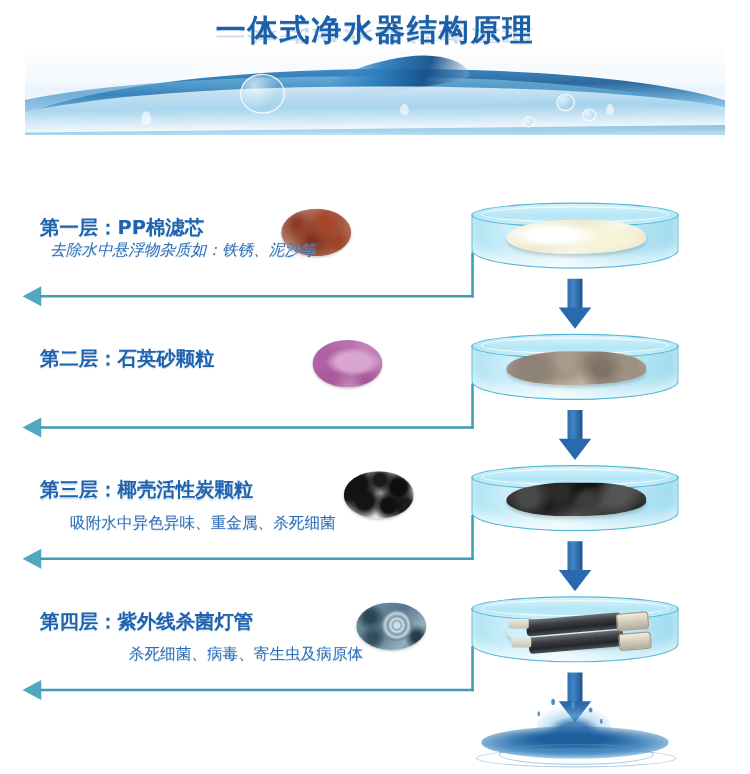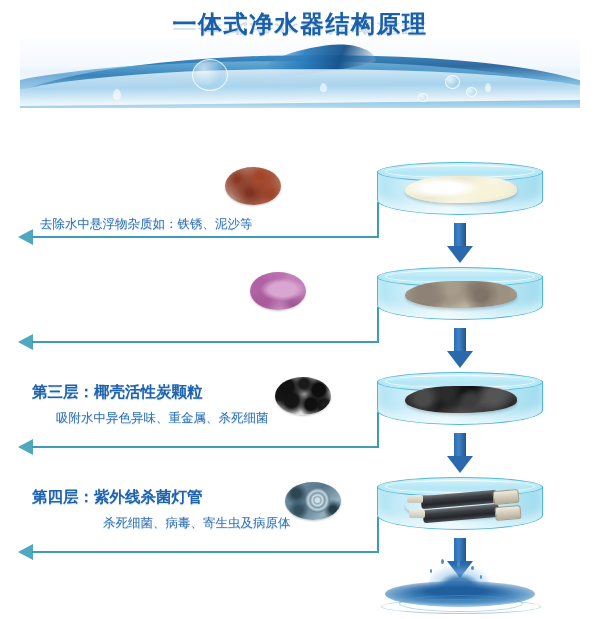--- a/index.html
+++ b/index.html
@@ -334,40 +334,42 @@
     <div class="droplet" style="left:300px;top:44px;width:7px;height:9px;"></div>
     <div class="droplet" style="left:465px;top:44px;width:6px;height:9px;"></div>
   </div>
   <div id="banner-title-reflection">一体式净水器结构原理</div>
   <div id="banner-title">一体式净水器结构原理</div>
 </div>
 
 <div id="diagram">
 
   <div class="layer-row" style="top:40px;">
+    <div class="layer-title" style="left:32px;top:10px;">第一层：PP棉滤芯</div>
     <div class="thumb thumb-rust" style="left:225px;top:5px;"></div>
-    <div class="layer-desc" style="left:40px;top:54px;">去除水中悬浮物杂质如：铁锈、泥沙等</div>
+    <div class="layer-desc" style="left:40px;top:30px;font-style:italic;">去除水中悬浮物杂质如：铁锈、泥沙等</div>
     <div class="lconn" style="left:18px;top:58px;width:365px;">
       <div class="head"></div>
       <div class="hline" style="width:347px;"></div>
       <div class="vline" style="left:359px;height:36px;"></div>
     </div>
     <div class="vessel" style="left:377px;top:0px;">
       <div class="body"></div>
       <div class="top"></div>
       <div class="rimhi"></div>
       <div class="media media-cotton"></div>
     </div>
     <div class="down-arrow" style="left:447px;top:61px;">
       <div class="shaft"></div>
       <div class="head"></div>
     </div>
   </div>
 
   <div class="layer-row" style="top:145px;">
+    <div class="layer-title" style="left:32px;top:10px;">第二层：石英砂颗粒</div>
     <div class="thumb thumb-sand" style="left:250px;top:5px;"></div>
     <div class="lconn" style="left:18px;top:58px;width:365px;">
       <div class="head"></div>
       <div class="hline" style="width:347px;"></div>
       <div class="vline" style="left:359px;height:36px;"></div>
     </div>
     <div class="vessel" style="left:377px;top:0px;">
       <div class="body"></div>
       <div class="top"></div>
       <div class="rimhi"></div>

